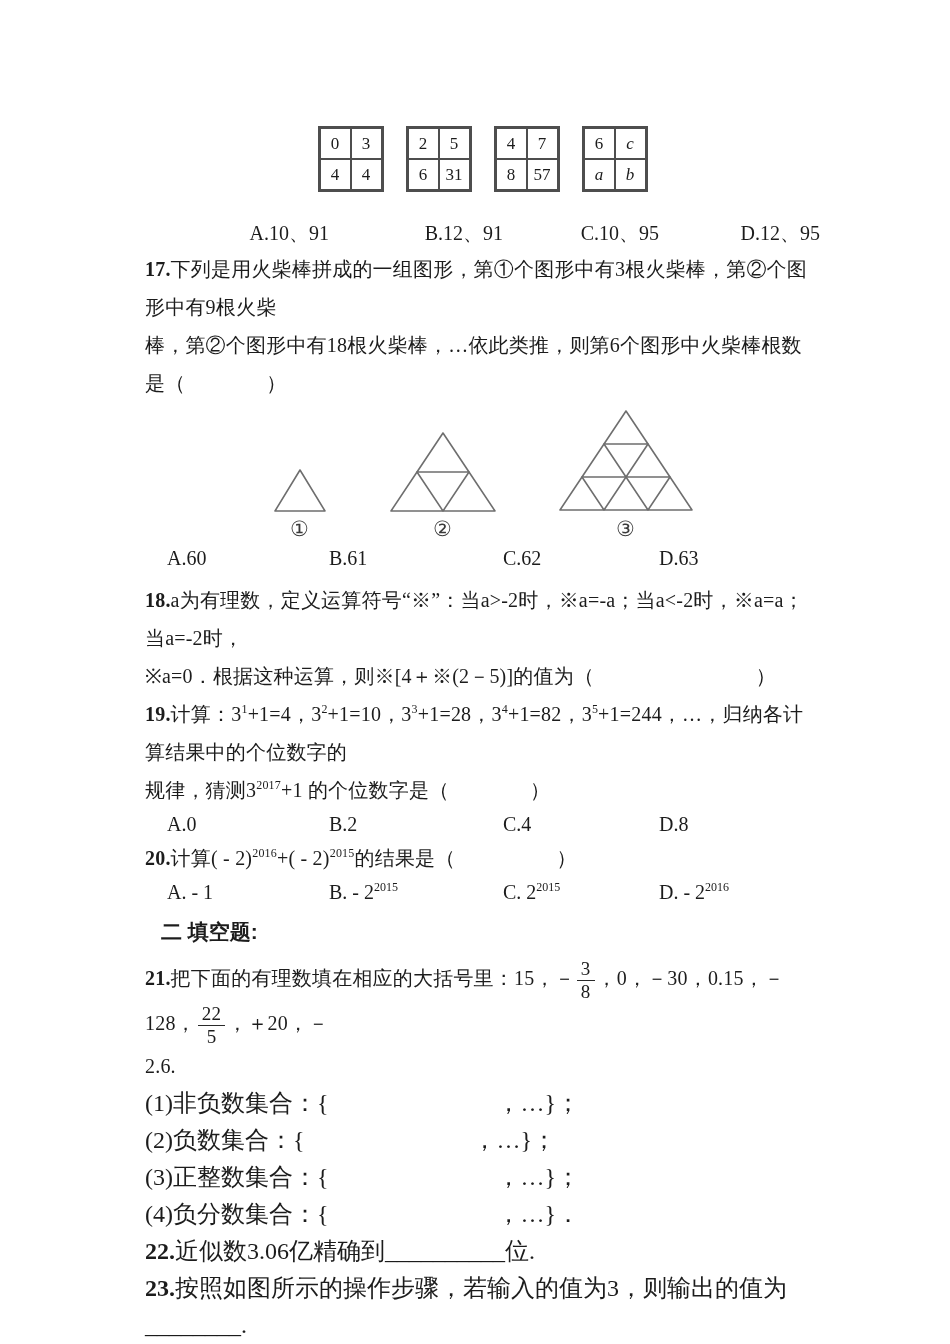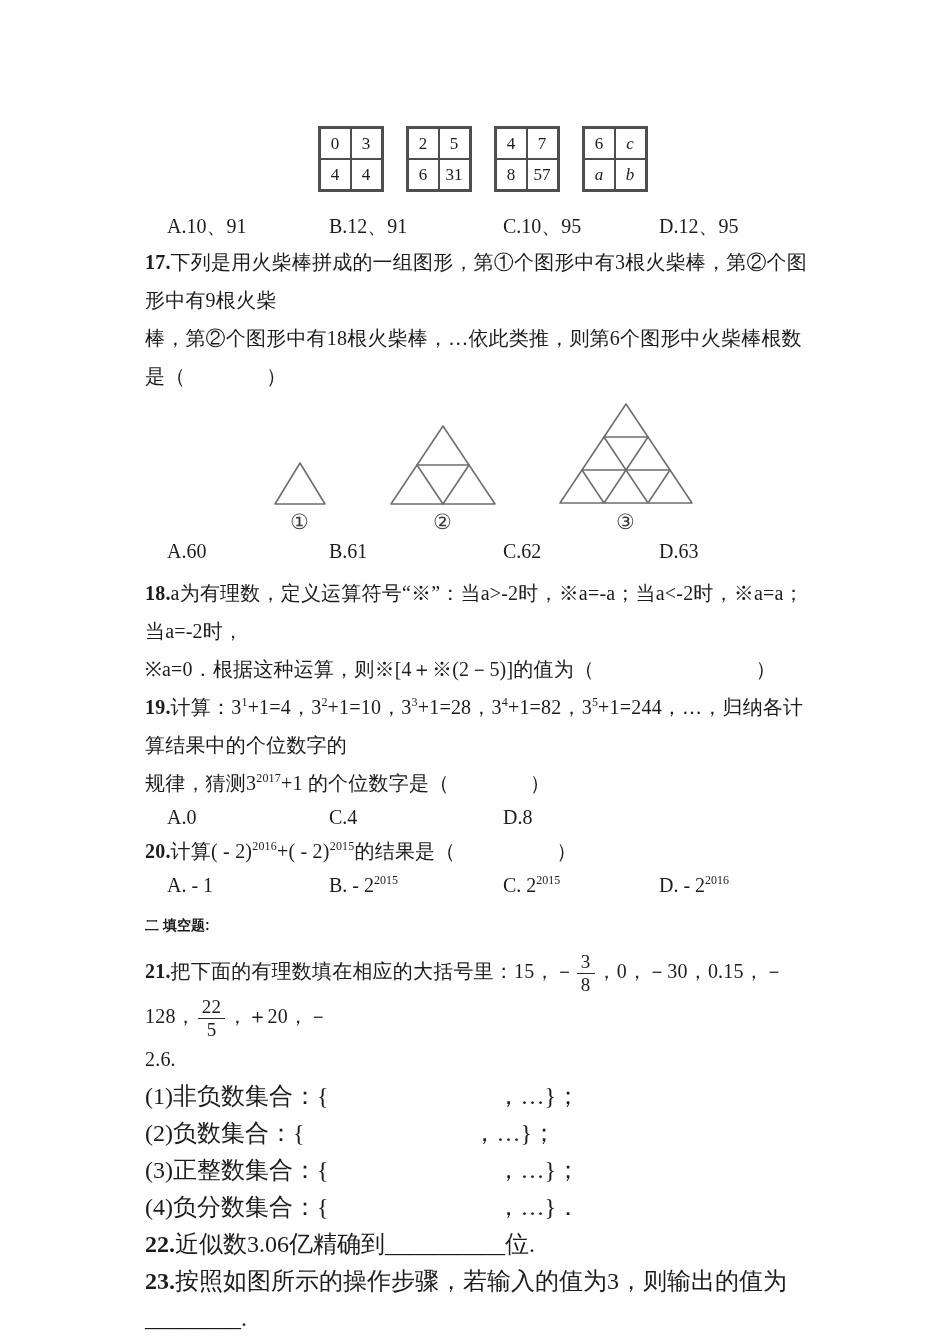--- a/index.html
+++ b/index.html
@@ -15,33 +15,33 @@
   .grid2x2{display:grid;grid-template-columns:31px 31px;grid-auto-rows:31px;border:2px solid #4e4e4e;background:#fff;}
   .grid2x2 .cell{display:flex;align-items:center;justify-content:center;font-size:17px;border:1px solid #4e4e4e;}
   .grid2x2 .cell.it{font-style:italic;}
   
   .qline{margin:0;font-size:20px;line-height:38px;letter-spacing:.2px;}
   .setline{margin:0;font-size:24px;line-height:37px;}
   sup{font-size:12px;line-height:0;}
   b{font-weight:bold;}
   
   .opts{display:grid;grid-template-columns:162px 174px 156px 1fr;padding-left:22px;font-size:20px;line-height:30px;}
-  .mt30{margin-top:19px;} .mt4{margin-top:8px;} .mt2{margin-top:2px;font-family:Liberation Serif, serif;}
+  .mt30{margin-top:26px;text-align:right;} .mt4{margin-top:8px;} .mt2{margin-top:2px;font-family:Liberation Serif, serif;}
   
   .tris{align-items:flex-end;gap:56px;margin:6px 0 2px;}
   .tri{display:flex;flex-direction:column;align-items:center;gap:3px;}
   .tri svg{display:block;}
   .tri polygon{fill:none;stroke:#6e6e6e;stroke-width:1.6;stroke-linejoin:round;}
   .trilabel{font-size:21px;line-height:24px;color:#3a3a3a;}
   
   .frac{display:inline-block;vertical-align:middle;text-align:center;line-height:1.05;font-size:19px;margin:0 2px;}
   .frac .num{display:block;border-bottom:1.6px solid #2a2a2a;padding:0 4px 1px;}
   .frac .den{display:block;padding-top:1px;}
   
-  .section-heading{font-family:"Liberation Sans","DejaVu Sans",sans-serif;font-weight:bold;font-size:14px;line-height:34px;margin:8px 0 0;}
+  .section-heading{font-family:"Liberation Sans","DejaVu Sans",sans-serif;font-weight:bold;font-size:21px;line-height:34px;margin:8px 16px 0;}
   .q21{line-height:42px;}
 </style>
 </head>
 <body>
 
 <div class="page">
   <div class="content">
 
     <div class="figure-row grids">
       <div class="grid2x2">
@@ -115,20 +115,21 @@
       <span>D.63</span>
     </div>
 
     <p class="qline mt4"><b>18.</b>a为有理数，定义运算符号“※”：当a&gt;-2时，※a=-a；当a&lt;-2时，※a=a；当a=-2时，</p>
     <p class="qline">※a=0．根据这种运算，则※[4＋※(2－5)]的值为（　　　　　　　　）</p>
 
     <p class="qline"><b>19.</b>计算：3<sup>1</sup>+1=4，3<sup>2</sup>+1=10，3<sup>3</sup>+1=28，3<sup>4</sup>+1=82，3<sup>5</sup>+1=244，…，归纳各计算结果中的个位数字的</p>
     <p class="qline">规律，猜测3<sup>2017</sup>+1 的个位数字是（　　　　）</p>
     <div class="opts">
       <span>A.0</span>
+      <span>B.2</span>
       <span>C.4</span>
       <span>D.8</span>
     </div>
 
     <p class="qline"><b>20.</b>计算( - 2)<sup>2016</sup>+( - 2)<sup>2015</sup>的结果是（　　　　　）</p>
     <div class="opts">
       <span>A. - 1</span>
       <span>B. - 2<sup>2015</sup></span>
       <span>C. 2<sup>2015</sup></span>
       <span>D. - 2<sup>2016</sup></span>

